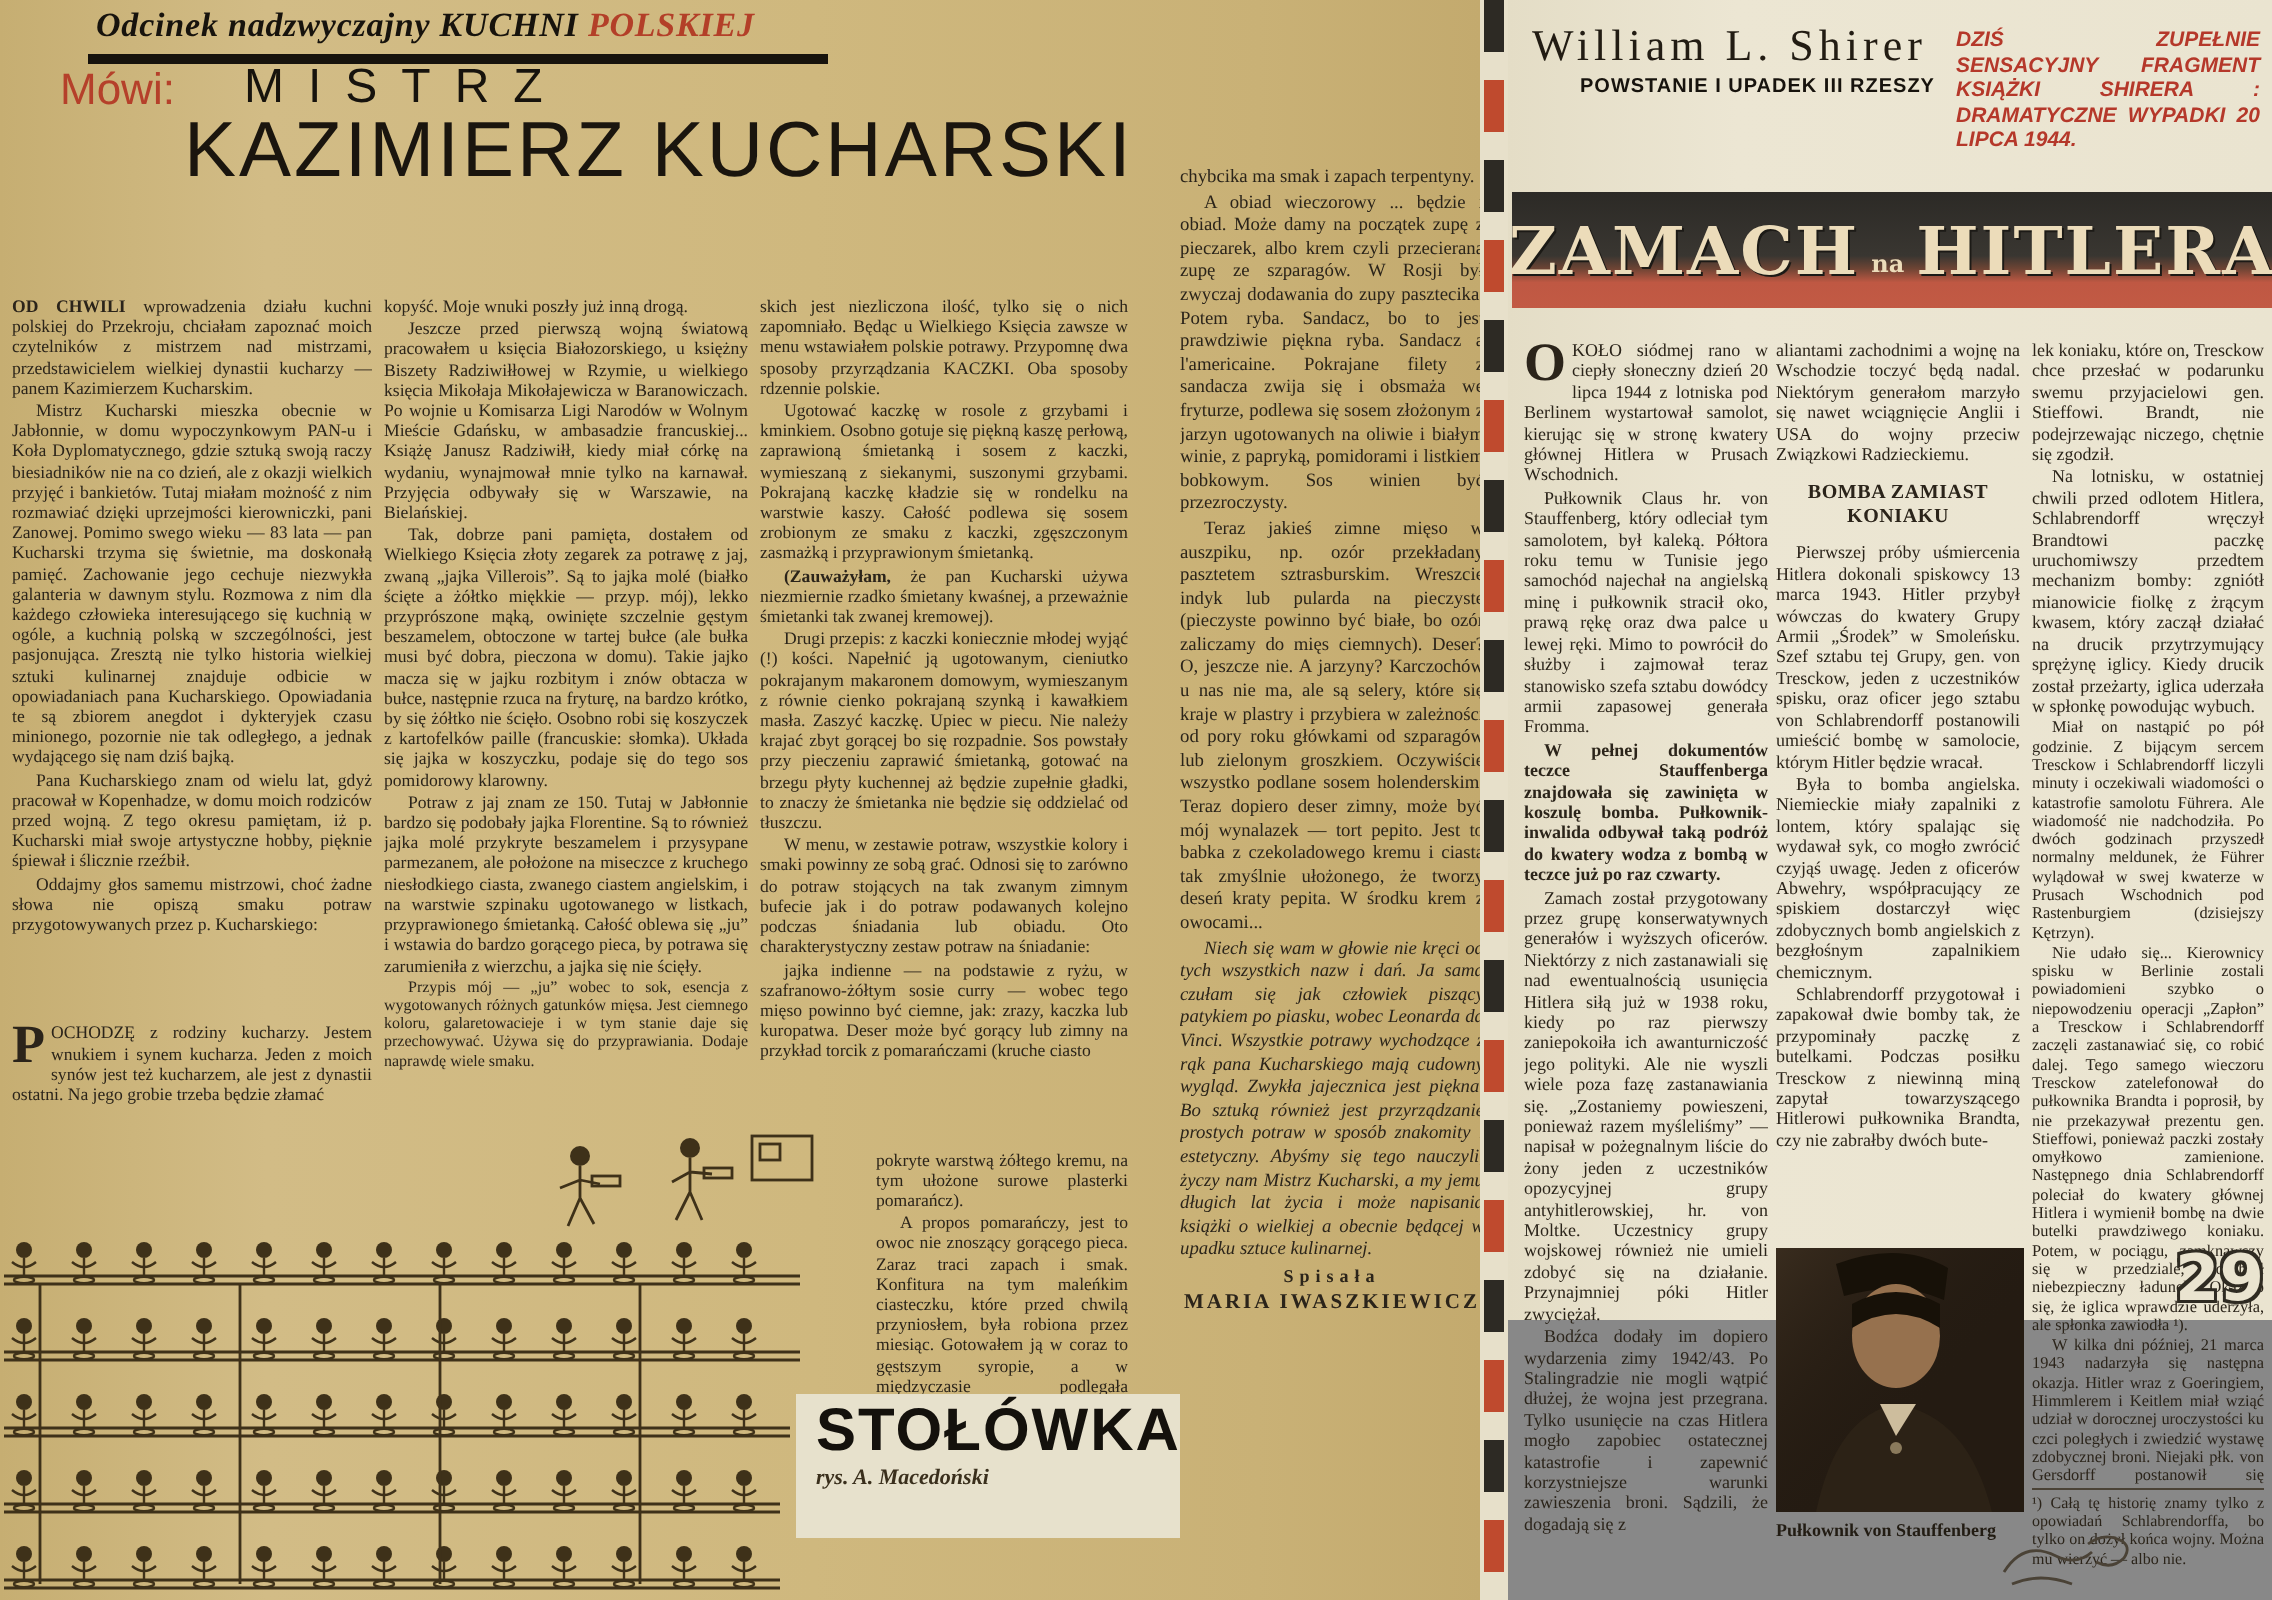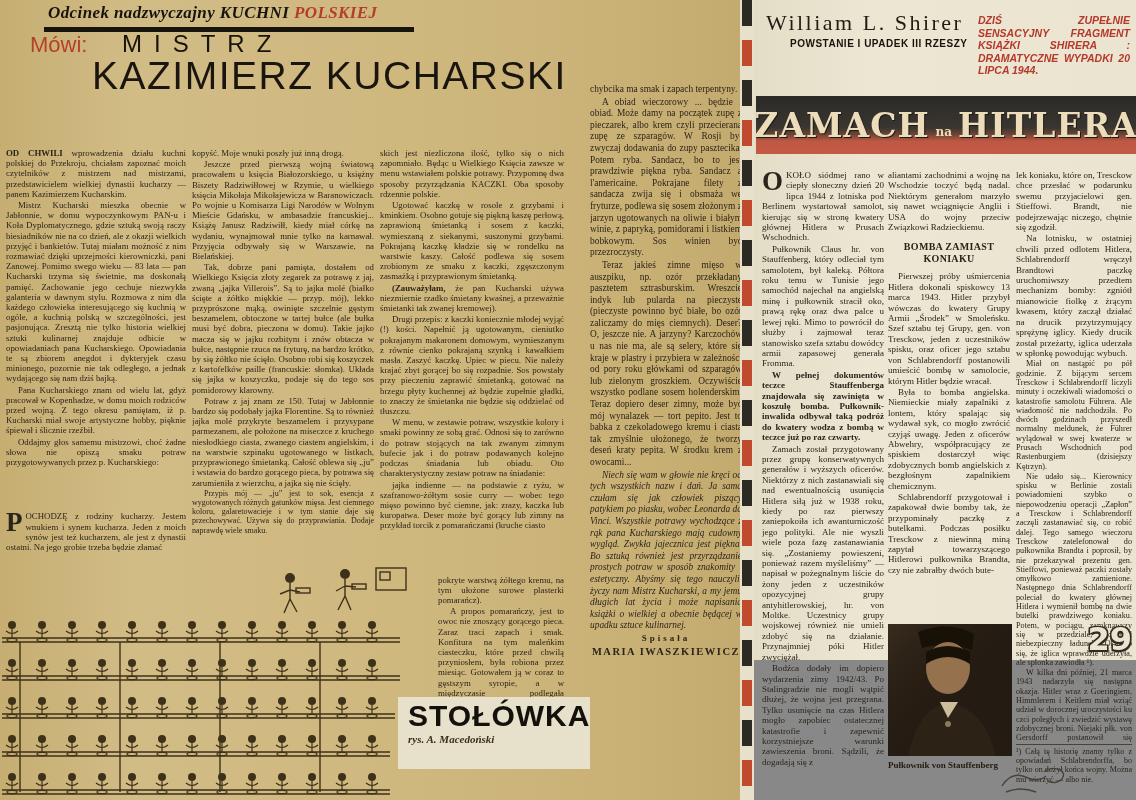--- a/index.html
+++ b/index.html
@@ -104,21 +104,21 @@
       <p>Pana Kucharskiego znam od wielu lat, gdyż pracował w Kopenhadze, w domu moich rodziców przed wojną. Z tego okresu pamiętam, iż p. Kucharski miał swoje artystyczne hobby, pięknie śpiewał i ślicznie rzeźbił.</p>
       <p>Oddajmy głos samemu mistrzowi, choć żadne słowa nie opiszą smaku potraw przygotowywanych przez p. Kucharskiego:</p>
       <p class="noind"><span class="dropcap">P</span><span>OCHODZĘ z rodziny kucharzy. Jestem wnukiem i synem kucharza. Jeden z moich synów jest też kucharzem, ale jest z dynastii ostatni. Na jego grobie trzeba będzie złamać</span></p>
     </div>
 
     <div class="col" id="l-col2">
       <p class="noind">kopyść. Moje wnuki poszły już inną drogą.</p>
       <p>Jeszcze przed pierwszą wojną światową pracowałem u księcia Białozorskiego, u księżny Biszety Radziwiłłowej w Rzymie, u wielkiego księcia Mikołaja Mikołajewicza w Baranowiczach. Po wojnie u Komisarza Ligi Narodów w Wolnym Mieście Gdańsku, w ambasadzie francuskiej... Książę Janusz Radziwiłł, kiedy miał córkę na wydaniu, wynajmował mnie tylko na karnawał. Przyjęcia odbywały się w Warszawie, na Bielańskiej.</p>
       <p>Tak, dobrze pani pamięta, dostałem od Wielkiego Księcia złoty zegarek za potrawę z jaj, zwaną „jajka Villerois”. Są to jajka molé (białko ścięte a żółtko miękkie — przyp. mój), lekko przyprószone mąką, owinięte szczelnie gęstym beszamelem, obtoczone w tartej bułce (ale bułka musi być dobra, pieczona w domu). Takie jajko macza się w jajku rozbitym i znów obtacza w bułce, następnie rzuca na fryturę, na bardzo krótko, by się żółtko nie ścięło. Osobno robi się koszyczek z kartofelków paille (francuskie: słomka). Układa się jajka w koszyczku, podaje się do tego sos pomidorowy klarowny.</p>
       <p>Potraw z jaj znam ze 150. Tutaj w Jabłonnie bardzo się podobały jajka Florentine. Są to również jajka molé przykryte beszamelem i przysypane parmezanem, ale położone na miseczce z kruchego niesłodkiego ciasta, zwanego ciastem angielskim, i na warstwie szpinaku ugotowanego w listkach, przyprawionego śmietanką. Całość oblewa się „ju” i wstawia do bardzo gorącego pieca, by potrawa się zarumieniła z wierzchu, a jajka się nie ścięły.</p>
-      <p class="smallnote">Przypis mój — „ju” jest to sok, esencja z wygotowanych różnych gatunków mięsa. Jest ciemnego koloru, galaretowacieje i w tym stanie daje się przechowywać. Używa się do przyprawiania. Dodaje naprawdę wiele smaku.</p>
+      <p class="smallnote">Przypis mój — „ju” wobec to sok, esencja z wygotowanych różnych gatunków mięsa. Jest ciemnego koloru, galaretowacieje i w tym stanie daje się przechowywać. Używa się do przyprawiania. Dodaje naprawdę wiele smaku.</p>
     </div>
 
     <div class="col" id="l-col3">
       <p class="noind">skich jest niezliczona ilość, tylko się o nich zapomniało. Będąc u Wielkiego Księcia zawsze w menu wstawiałem polskie potrawy. Przypomnę dwa sposoby przyrządzania KACZKI. Oba sposoby rdzennie polskie.</p>
       <p>Ugotować kaczkę w rosole z grzybami i kminkiem. Osobno gotuje się piękną kaszę perłową, zaprawioną śmietanką i sosem z kaczki, wymieszaną z siekanymi, suszonymi grzybami. Pokrajaną kaczkę kładzie się w rondelku na warstwie kaszy. Całość podlewa się sosem zrobionym ze smaku z kaczki, zgęszczonym zasmażką i przyprawionym śmietanką.</p>
       <p><span class="lead">(Zauważyłam,</span><span> że pan Kucharski używa niezmiernie rzadko śmietany kwaśnej, a przeważnie śmietanki tak zwanej kremowej).</span></p>
       <p>Drugi przepis: z kaczki koniecznie młodej wyjąć (!) kości. Napełnić ją ugotowanym, cieniutko pokrajanym makaronem domowym, wymieszanym z równie cienko pokrajaną szynką i kawałkiem masła. Zaszyć kaczkę. Upiec w piecu. Nie należy krajać zbyt gorącej bo się rozpadnie. Sos powstały przy pieczeniu zaprawić śmietanką, gotować na brzegu płyty kuchennej aż będzie zupełnie gładki, to znaczy że śmietanka nie będzie się oddzielać od tłuszczu.</p>
       <p>W menu, w zestawie potraw, wszystkie kolory i smaki powinny ze sobą grać. Odnosi się to zarówno do potraw stojących na tak zwanym zimnym bufecie jak i do potraw podawanych kolejno podczas śniadania lub obiadu. Oto charakterystyczny zestaw potraw na śniadanie:</p>
       <p>jajka indienne — na podstawie z ryżu, w szafranowo-żółtym sosie curry — wobec tego mięso powinno być ciemne, jak: zrazy, kaczka lub kuropatwa. Deser może być gorący lub zimny na przykład torcik z pomarańczami (kruche ciasto</p>
       <div class="cutout"></div>

